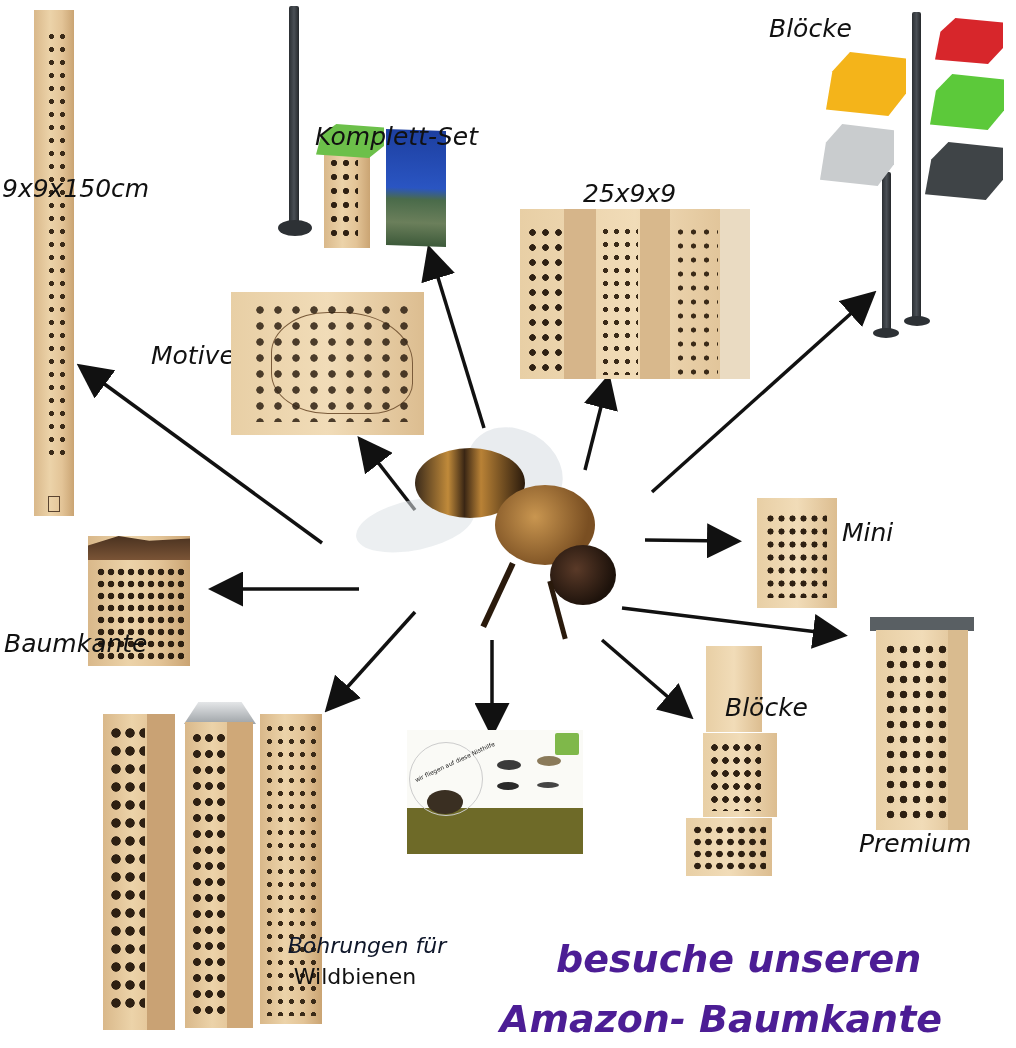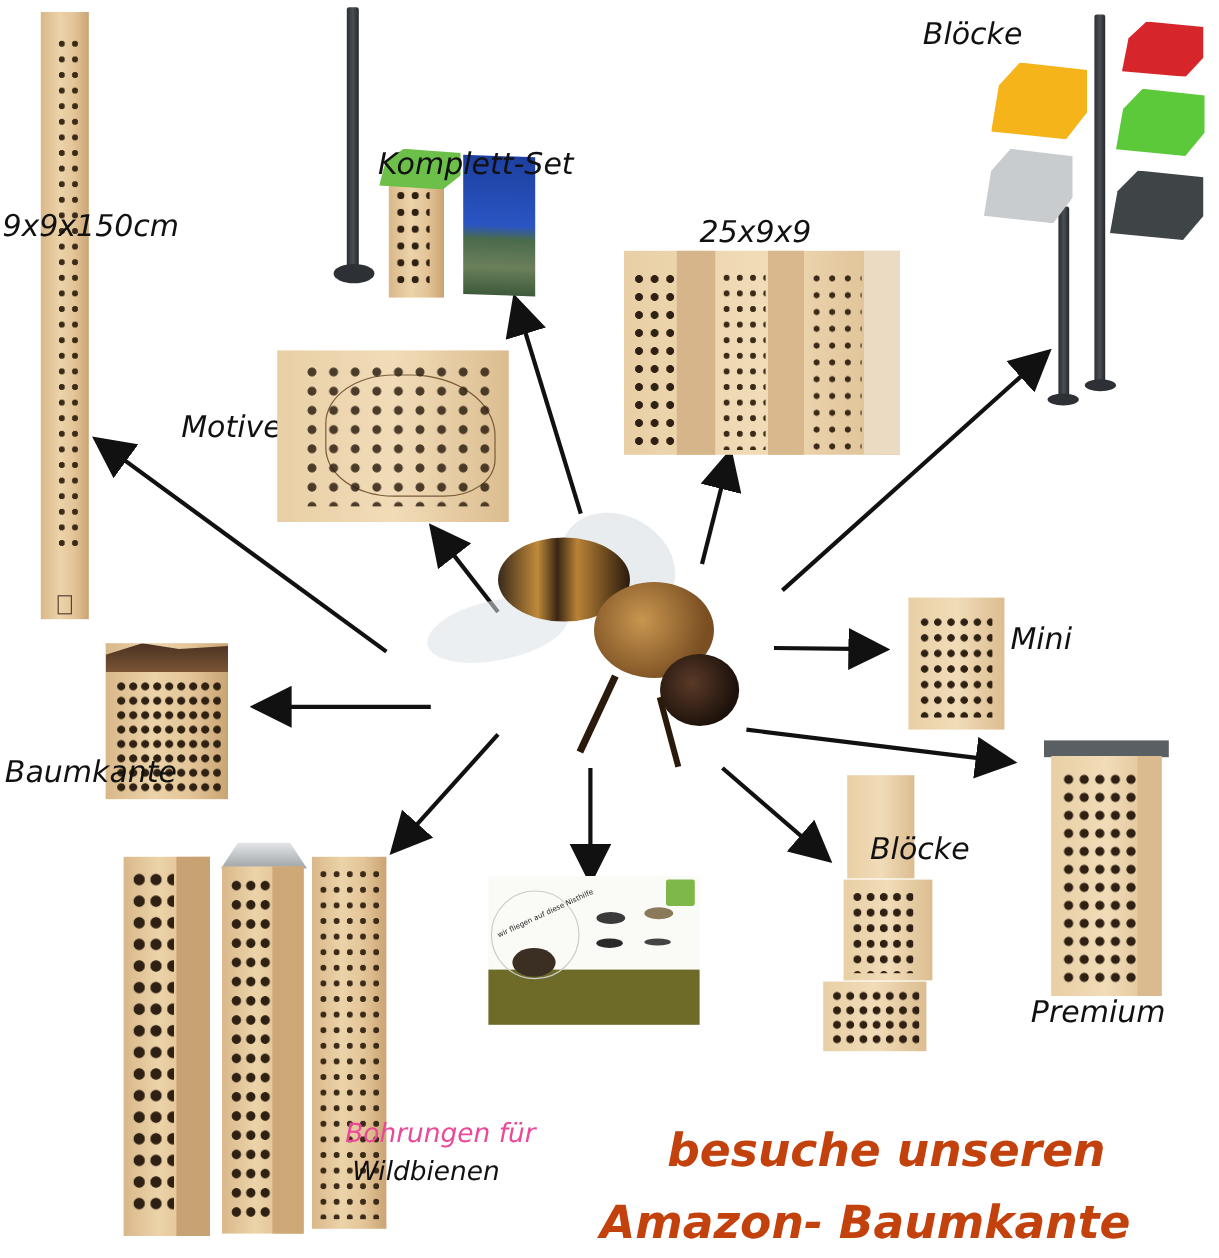--- a/index.html
+++ b/index.html
@@ -6,21 +6,21 @@
   body{width:1016px;height:1048px;position:relative;overflow:hidden;font-family:"DejaVu Sans","Liberation Sans",sans-serif;}
   .abs{position:absolute;}
   .label{position:absolute;font-style:italic;color:#111;font-size:25px;white-space:nowrap;line-height:1;}
   .wood{background:linear-gradient(90deg,#d9b88a,#ecd3a9 40%,#e3c497 70%,#caa473);}
   .wood2{background:linear-gradient(90deg,#e8cfa5,#f1dcb8 50%,#dcbd90);}
   .holes{background-image:radial-gradient(circle,#3a2a18 2.3px,transparent 2.8px);background-size:11px 13px;}
   .holesL{background-image:radial-gradient(circle,#2e2012 4px,transparent 4.6px);background-size:16px 18px;}
   .pole{background:linear-gradient(90deg,#2b2f33,#4a4f55 50%,#25282b);border-radius:2px;}
   .foot{background:#2d3135;border-radius:50%;}
   .roof{clip-path:polygon(8% 30%,30% 0,100% 10%,100% 65%,78% 100%,0 90%);}
-  .cta{position:absolute;font-style:italic;font-weight:bold;color:#c2410c;font-size:38px;white-space:nowrap;line-height:1;}
+  .cta{position:absolute;font-style:italic;font-weight:bold;color:#4c1d95;font-size:38px;white-space:nowrap;line-height:1;}
   svg.arrows{position:absolute;left:0;top:0;}
 </style>
 </head>
 <body>
 
 <svg class="arrows" width="1016" height="1048">
   <defs>
     <marker id="ah" markerWidth="10" markerHeight="10" refX="6" refY="5" orient="auto">
       <path d="M0,0 L10,5 L0,10 z" fill="#111"></path>
     </marker>
@@ -137,18 +137,18 @@
 </div>
 <div class="abs" style="left:184px;top:702px;width:72px;height:22px;background:linear-gradient(180deg,#e4e6e8,#9ea3a7);clip-path:polygon(0 100%,20% 0,80% 0,100% 100%);"></div>
 <div class="abs wood" style="left:185px;top:722px;width:68px;height:306px;">
   <div class="abs holesL" style="left:6px;top:8px;width:36px;height:290px;background-image:radial-gradient(circle,#2e2012 3.6px,transparent 4.2px);background-size:12px 16px;"></div>
   <div class="abs" style="left:42px;top:0;width:26px;height:306px;background:#cfa878;"></div>
 </div>
 <div class="abs wood" style="left:260px;top:714px;width:62px;height:310px;">
   <div class="abs holes" style="left:4px;top:8px;width:56px;height:294px;"></div>
 </div>
 <div class="abs" style="left:262px;top:930px;width:210px;text-align:center;">
-  <div style="font-style:italic;font-size:22px;color:#ec4899;line-height:31px;">Bohrungen für</div>
-  <div style="font-style:italic;font-size:22px;color:#111;line-height:31px;margin-left:-24px;">Wildbienen</div>
+  <div style="font-style:italic;font-size:22px;color:#0f172a;line-height:31px;">Bohrungen für</div>
+  <div style="font-size:22px;color:#111;line-height:31px;margin-left:-24px;">Wildbienen</div>
 </div>
 
 <div class="cta" style="left:556px;top:940px;">besuche unseren</div>
 <div class="cta" style="left:500px;top:1000px;">Amazon- Baumkante</div>
 
 </body></html>

